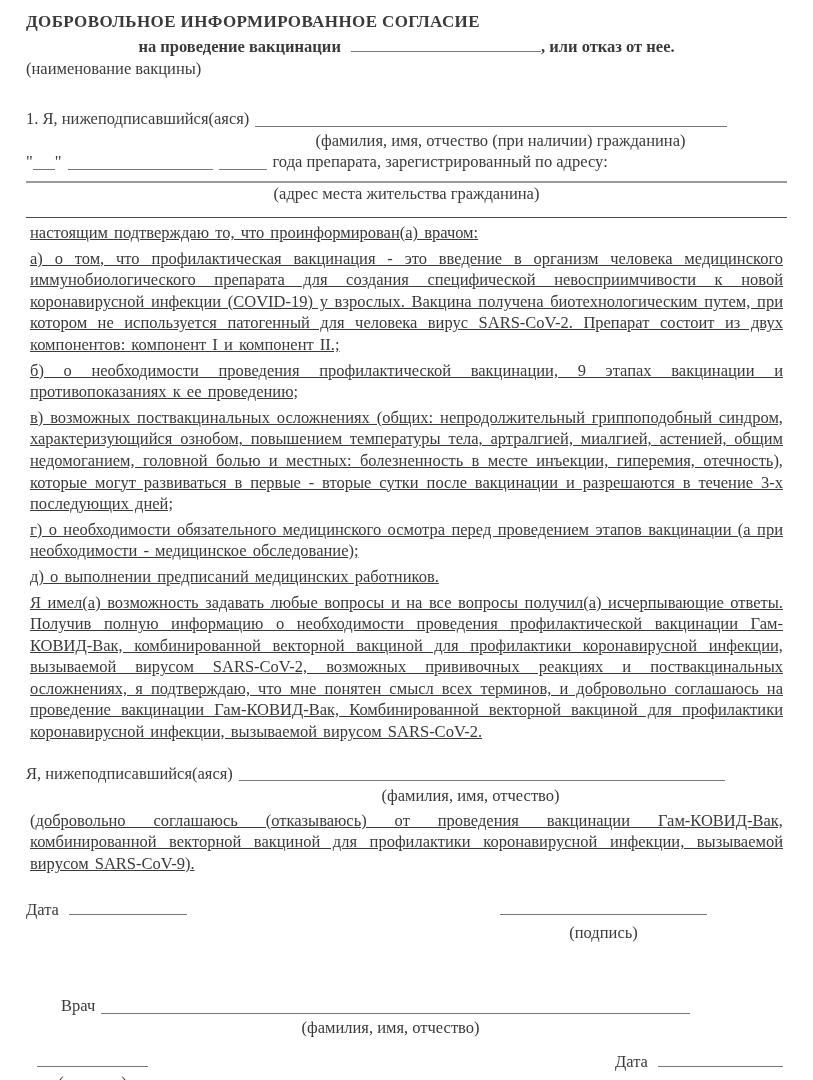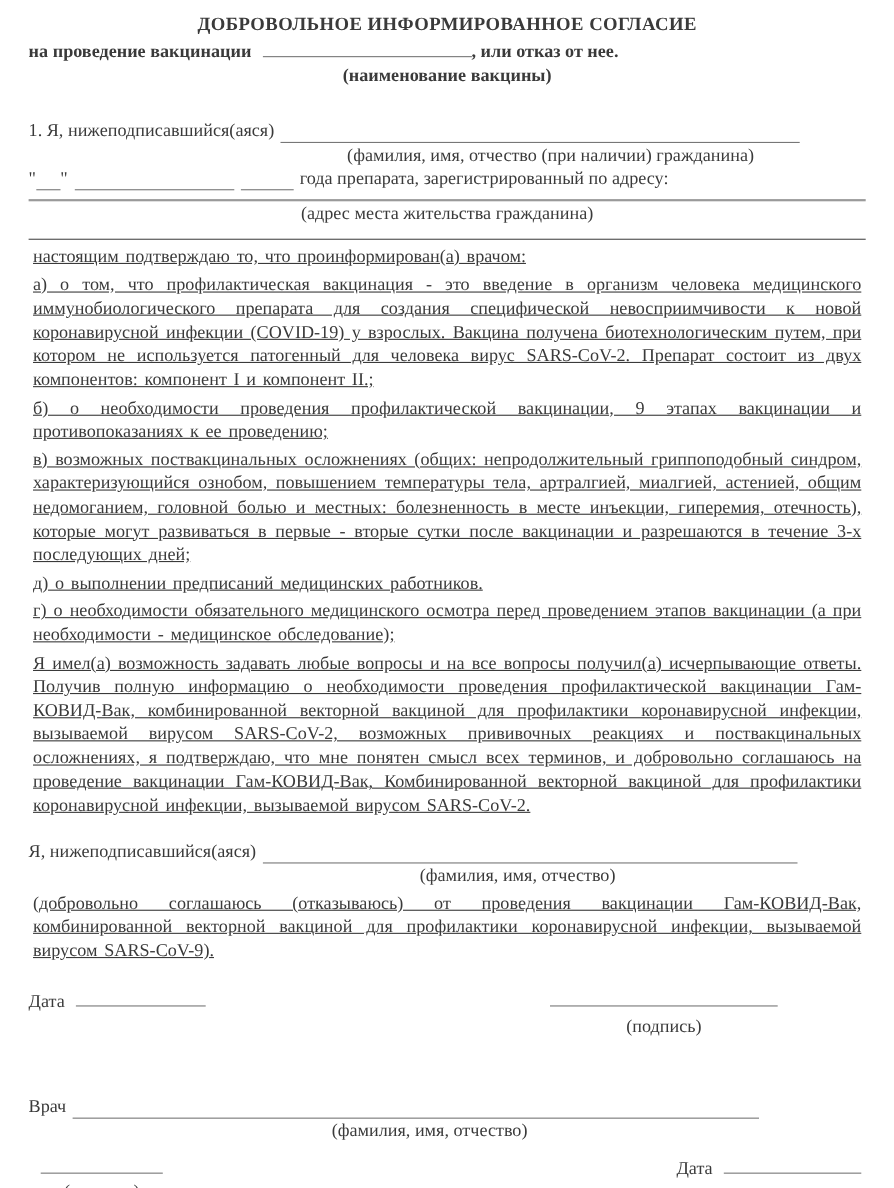--- a/index.html
+++ b/index.html
@@ -10,53 +10,52 @@
     background: #ffffff;
     box-sizing: border-box;
     padding: 10px 26px 0 26px;
     font-family: "Liberation Serif", "DejaVu Serif", serif;
     font-size: 16.5px;
     color: #3a3a3a;
     overflow: hidden;
   }
   
   .title {
-    text-align: center;
     font-weight: bold;
     font-size: 17px;
     letter-spacing: 0.4px;
     line-height: 24px;
   }
   .subtitle {
-    text-align: left;
+    text-align: center;
     font-weight: bold;
     line-height: 22px;
     margin-top: 2px;
   }
   .caption-bold {
-    text-align: center;
-    font-weight: bold;
+    text-align: left;
+    font-weight: normal;
     line-height: 22px;
   }
   
   .blank {
     display: inline-block;
     border-bottom: 1.5px solid #777;
     height: 14px;
     vertical-align: baseline;
   }
   .w190 { width: 190px; }
   .w145 { width: 145px; }
   .w48  { width: 48px; }
   .w118 { width: 118px; }
   .w207 { width: 207px; }
   .w111 { width: 111px; }
   .w125 { width: 125px; }
   .w22  { width: 22px; }
-  .fill-row { display: flex; align-items: flex-end; line-height: 22px; white-space: nowrap; }
+  .fill-row { display: flex; align-items: center; line-height: 22px; white-space: nowrap; }
   .fill-row .grow { flex: 1 1 auto; }
   .sp { display:inline-block; width: 6px; }
   .caption { text-align: center; line-height: 21px; }
   .caption.shift94 { position: relative; left: 94px; }
   .caption.shift64 { position: relative; left: 64px; }
   .caption.shiftm16 { position: relative; left: -16px; }
   .hr-line { border: none; border-bottom: 2px solid #9a9a9a; height: 0; margin: 0; }
   .hr-line.dark { border-bottom: 1.5px solid #4a4a4a; }
   
   .bodytext p {
@@ -71,21 +70,21 @@
   .sig-right { margin-left: auto; margin-right: 80px; width: 207px; text-align: center; }
   .sig-right .caption { margin-top: 2px; }
   .bottom-row { display: flex; align-items: flex-start; }
   .bottom-left { margin-left: 11px; width: 111px; text-align: center; }
   .bottom-right { margin-left: auto; margin-right: 4px; white-space: nowrap; }
   .m-top-28 { margin-top: 28px; }
   .m-top-26 { margin-top: 26px; }
   .m-top-16 { margin-top: 20px; }
   .m-top-13 { margin-top: 13px; }
   .m-top-8  { margin-top: 8px; }
-  .m-top-52 { margin-top: 52px; }
+  .m-top-52 { margin-top: 52px; margin-left: 35px; }
   .m-top-14 { margin-top: 14px; }
   .nowrap { white-space: nowrap; }
 </style>
 </head>
 <body>
 
 <div class="page">
 
   <div class="title">ДОБРОВОЛЬНОЕ ИНФОРМИРОВАННОЕ СОГЛАСИЕ</div>
   <div class="subtitle">
@@ -115,22 +114,22 @@
 
   <div class="hr-line m-top-8"></div>
   <div class="caption">(адрес места жительства гражданина)</div>
   <div class="hr-line dark m-top-13"></div>
 
   <div class="bodytext">
     <p>настоящим подтверждаю то, что проинформирован(а) врачом:</p>
     <p>а) о том, что профилактическая вакцинация - это введение в организм человека медицинского иммунобиологического препарата для создания специфической невосприимчивости к новой коронавирусной инфекции (COVID-19) у взрослых. Вакцина получена биотехнологическим путем, при котором не используется патогенный для человека вирус SARS-CoV-2. Препарат состоит из двух компонентов: компонент I и компонент II.;</p>
     <p>б) о необходимости проведения профилактической вакцинации, 9 этапах вакцинации и противопоказаниях к ее проведению;</p>
     <p>в) возможных поствакцинальных осложнениях (общих: непродолжительный гриппоподобный синдром, характеризующийся ознобом, повышением температуры тела, артралгией, миалгией, астенией, общим недомоганием, головной болью и местных: болезненность в месте инъекции, гиперемия, отечность), которые могут развиваться в первые - вторые сутки после вакцинации и разрешаются в течение 3-х последующих дней;</p>
+    <p>г) о необходимости обязательного медицинского осмотра перед проведением этапов вакцинации (а при необходимости - медицинское обследование);</p>
     <p>д) о выполнении предписаний медицинских работников.</p>
-    <p>г) о необходимости обязательного медицинского осмотра перед проведением этапов вакцинации (а при необходимости - медицинское обследование);</p>
     <p>Я имел(а) возможность задавать любые вопросы и на все вопросы получил(а) исчерпывающие ответы. Получив полную информацию о необходимости проведения профилактической вакцинации Гам-КОВИД-Вак, комбинированной векторной вакциной для профилактики коронавирусной инфекции, вызываемой вирусом SARS-CoV-2, возможных прививочных реакциях и поствакцинальных осложнениях, я подтверждаю, что мне понятен смысл всех терминов, и добровольно соглашаюсь на проведение вакцинации Гам-КОВИД-Вак, Комбинированной векторной вакциной для профилактики коронавирусной инфекции, вызываемой вирусом SARS-CoV-2.</p>
   </div>
 
   <div class="fill-row m-top-16">
     <span>Я, нижеподписавшийся(аяся)</span>
     <span class="sp"></span>
       <span class="blank grow" style="margin-right:62px;"></span>
   </div>
   <div class="caption shift64">(фамилия, имя, отчество)</div>
   <div class="bodytext">

